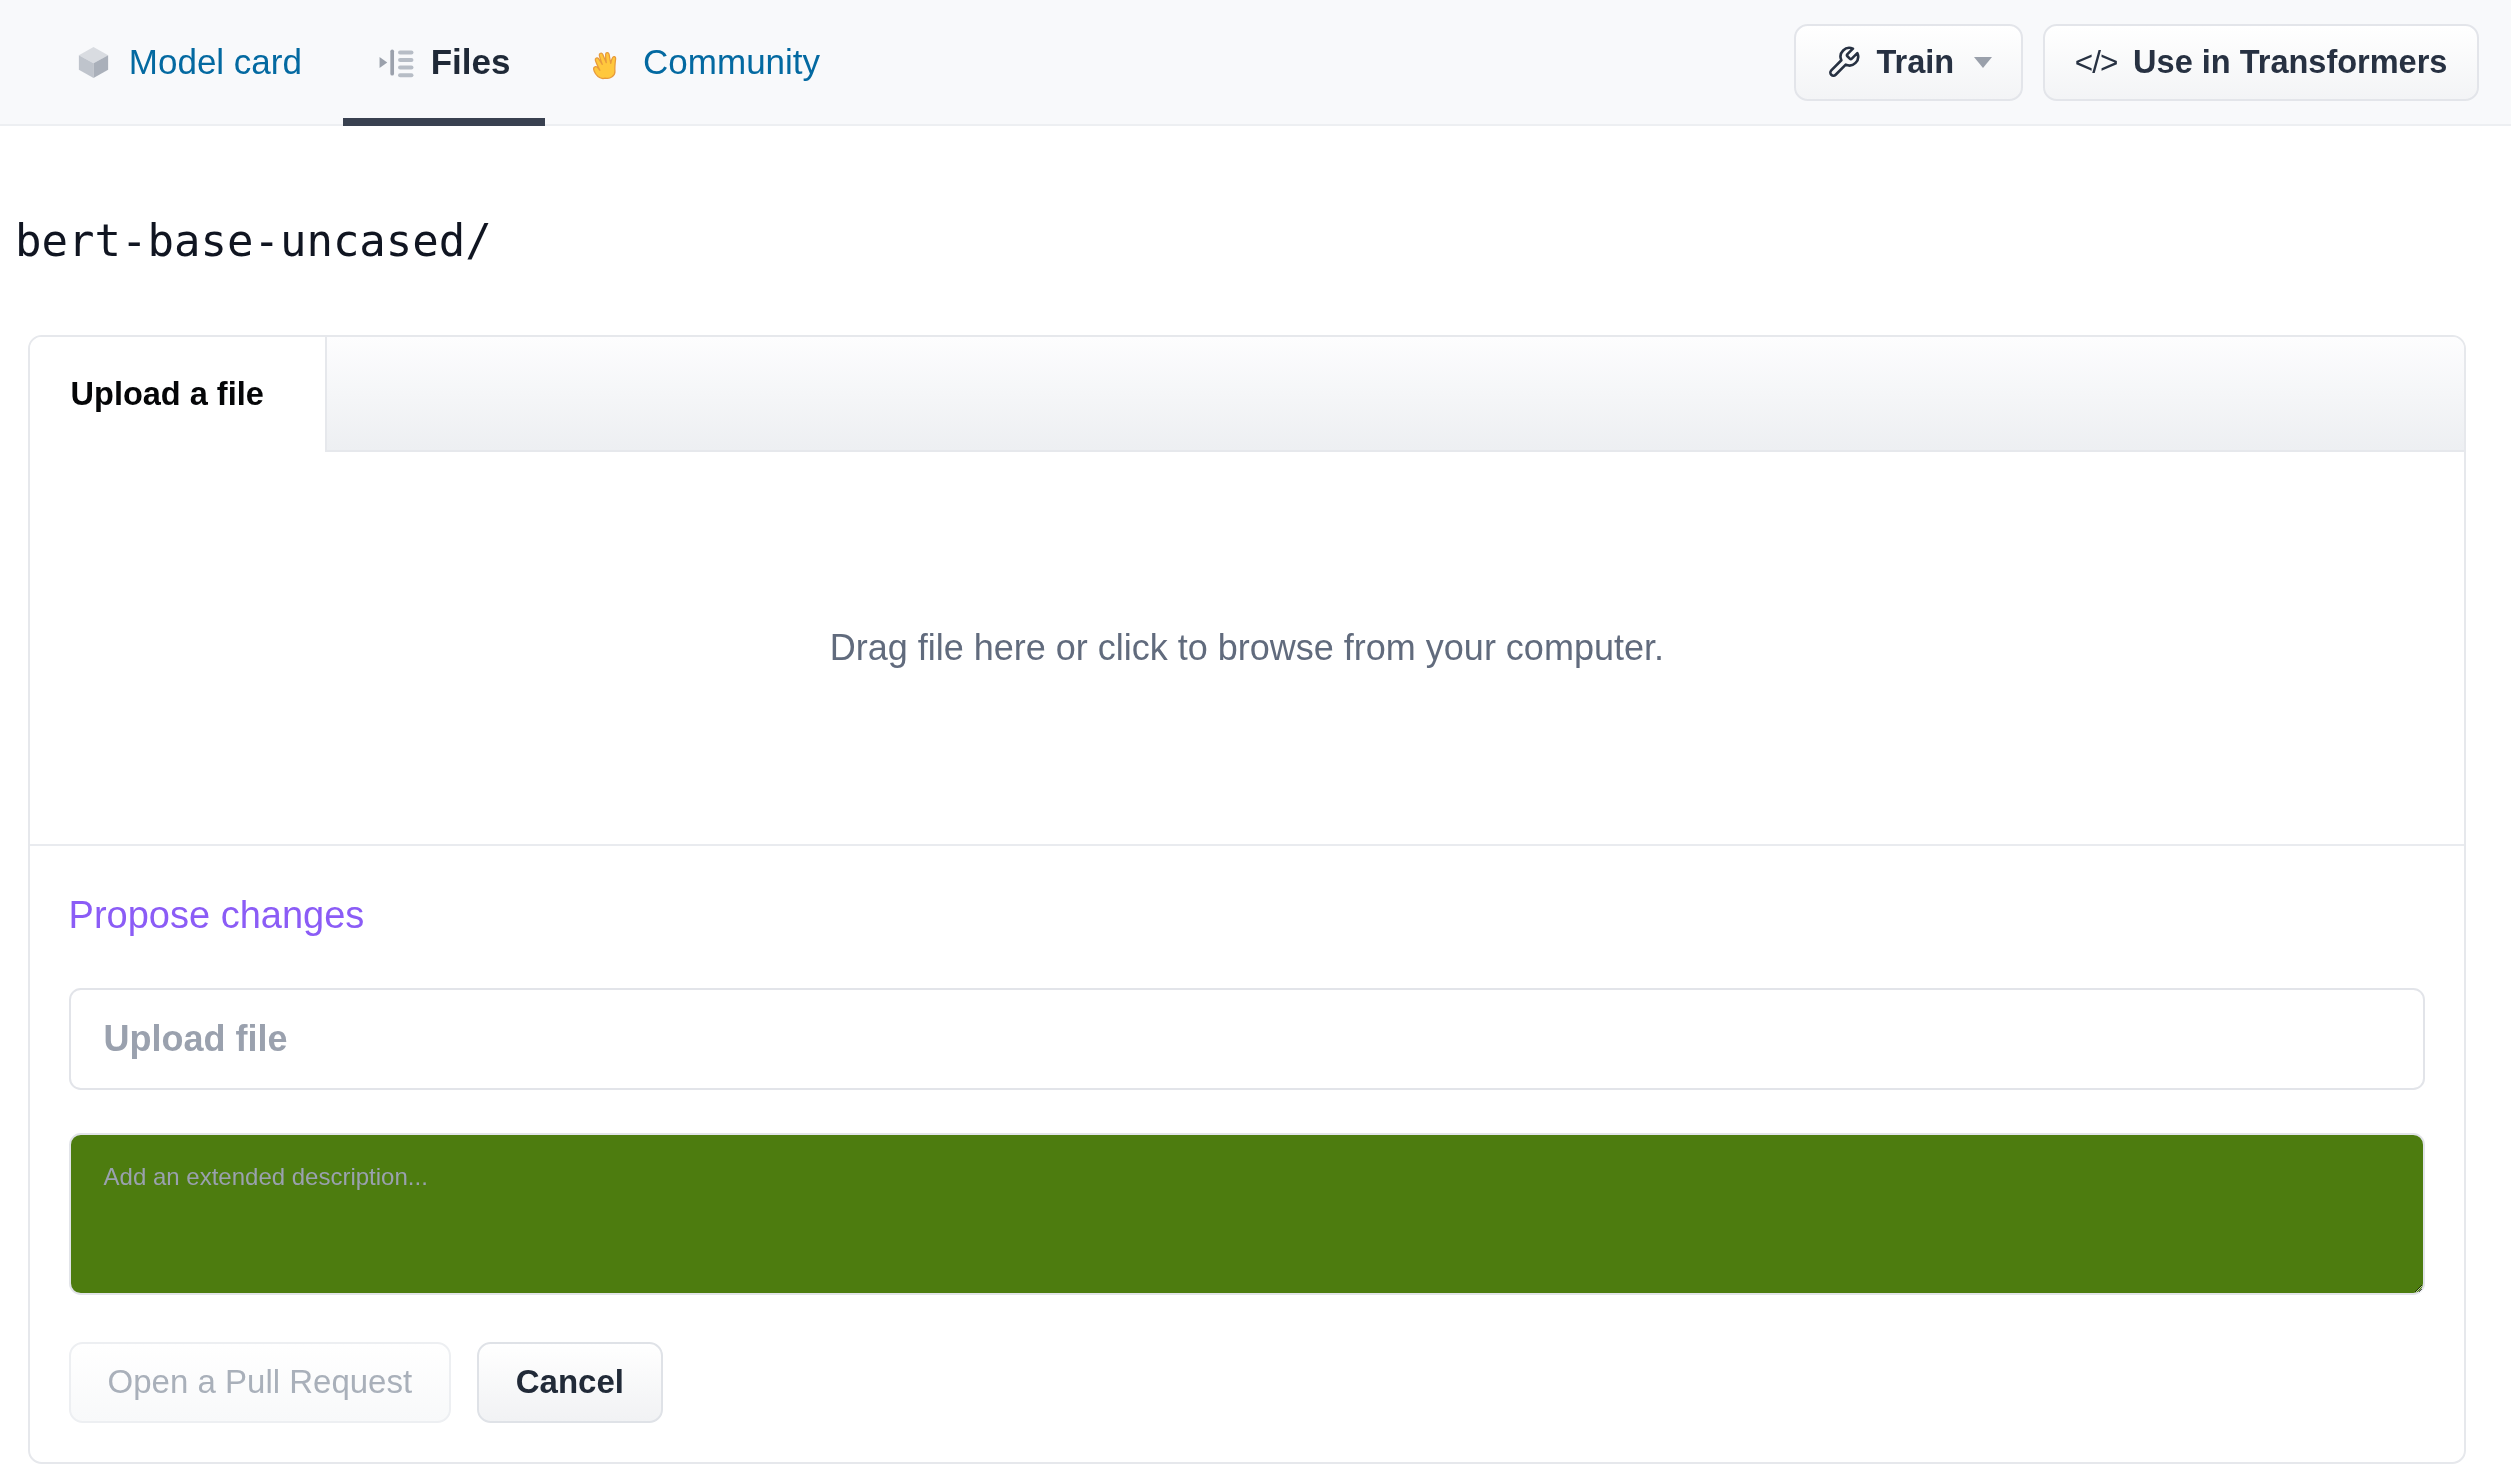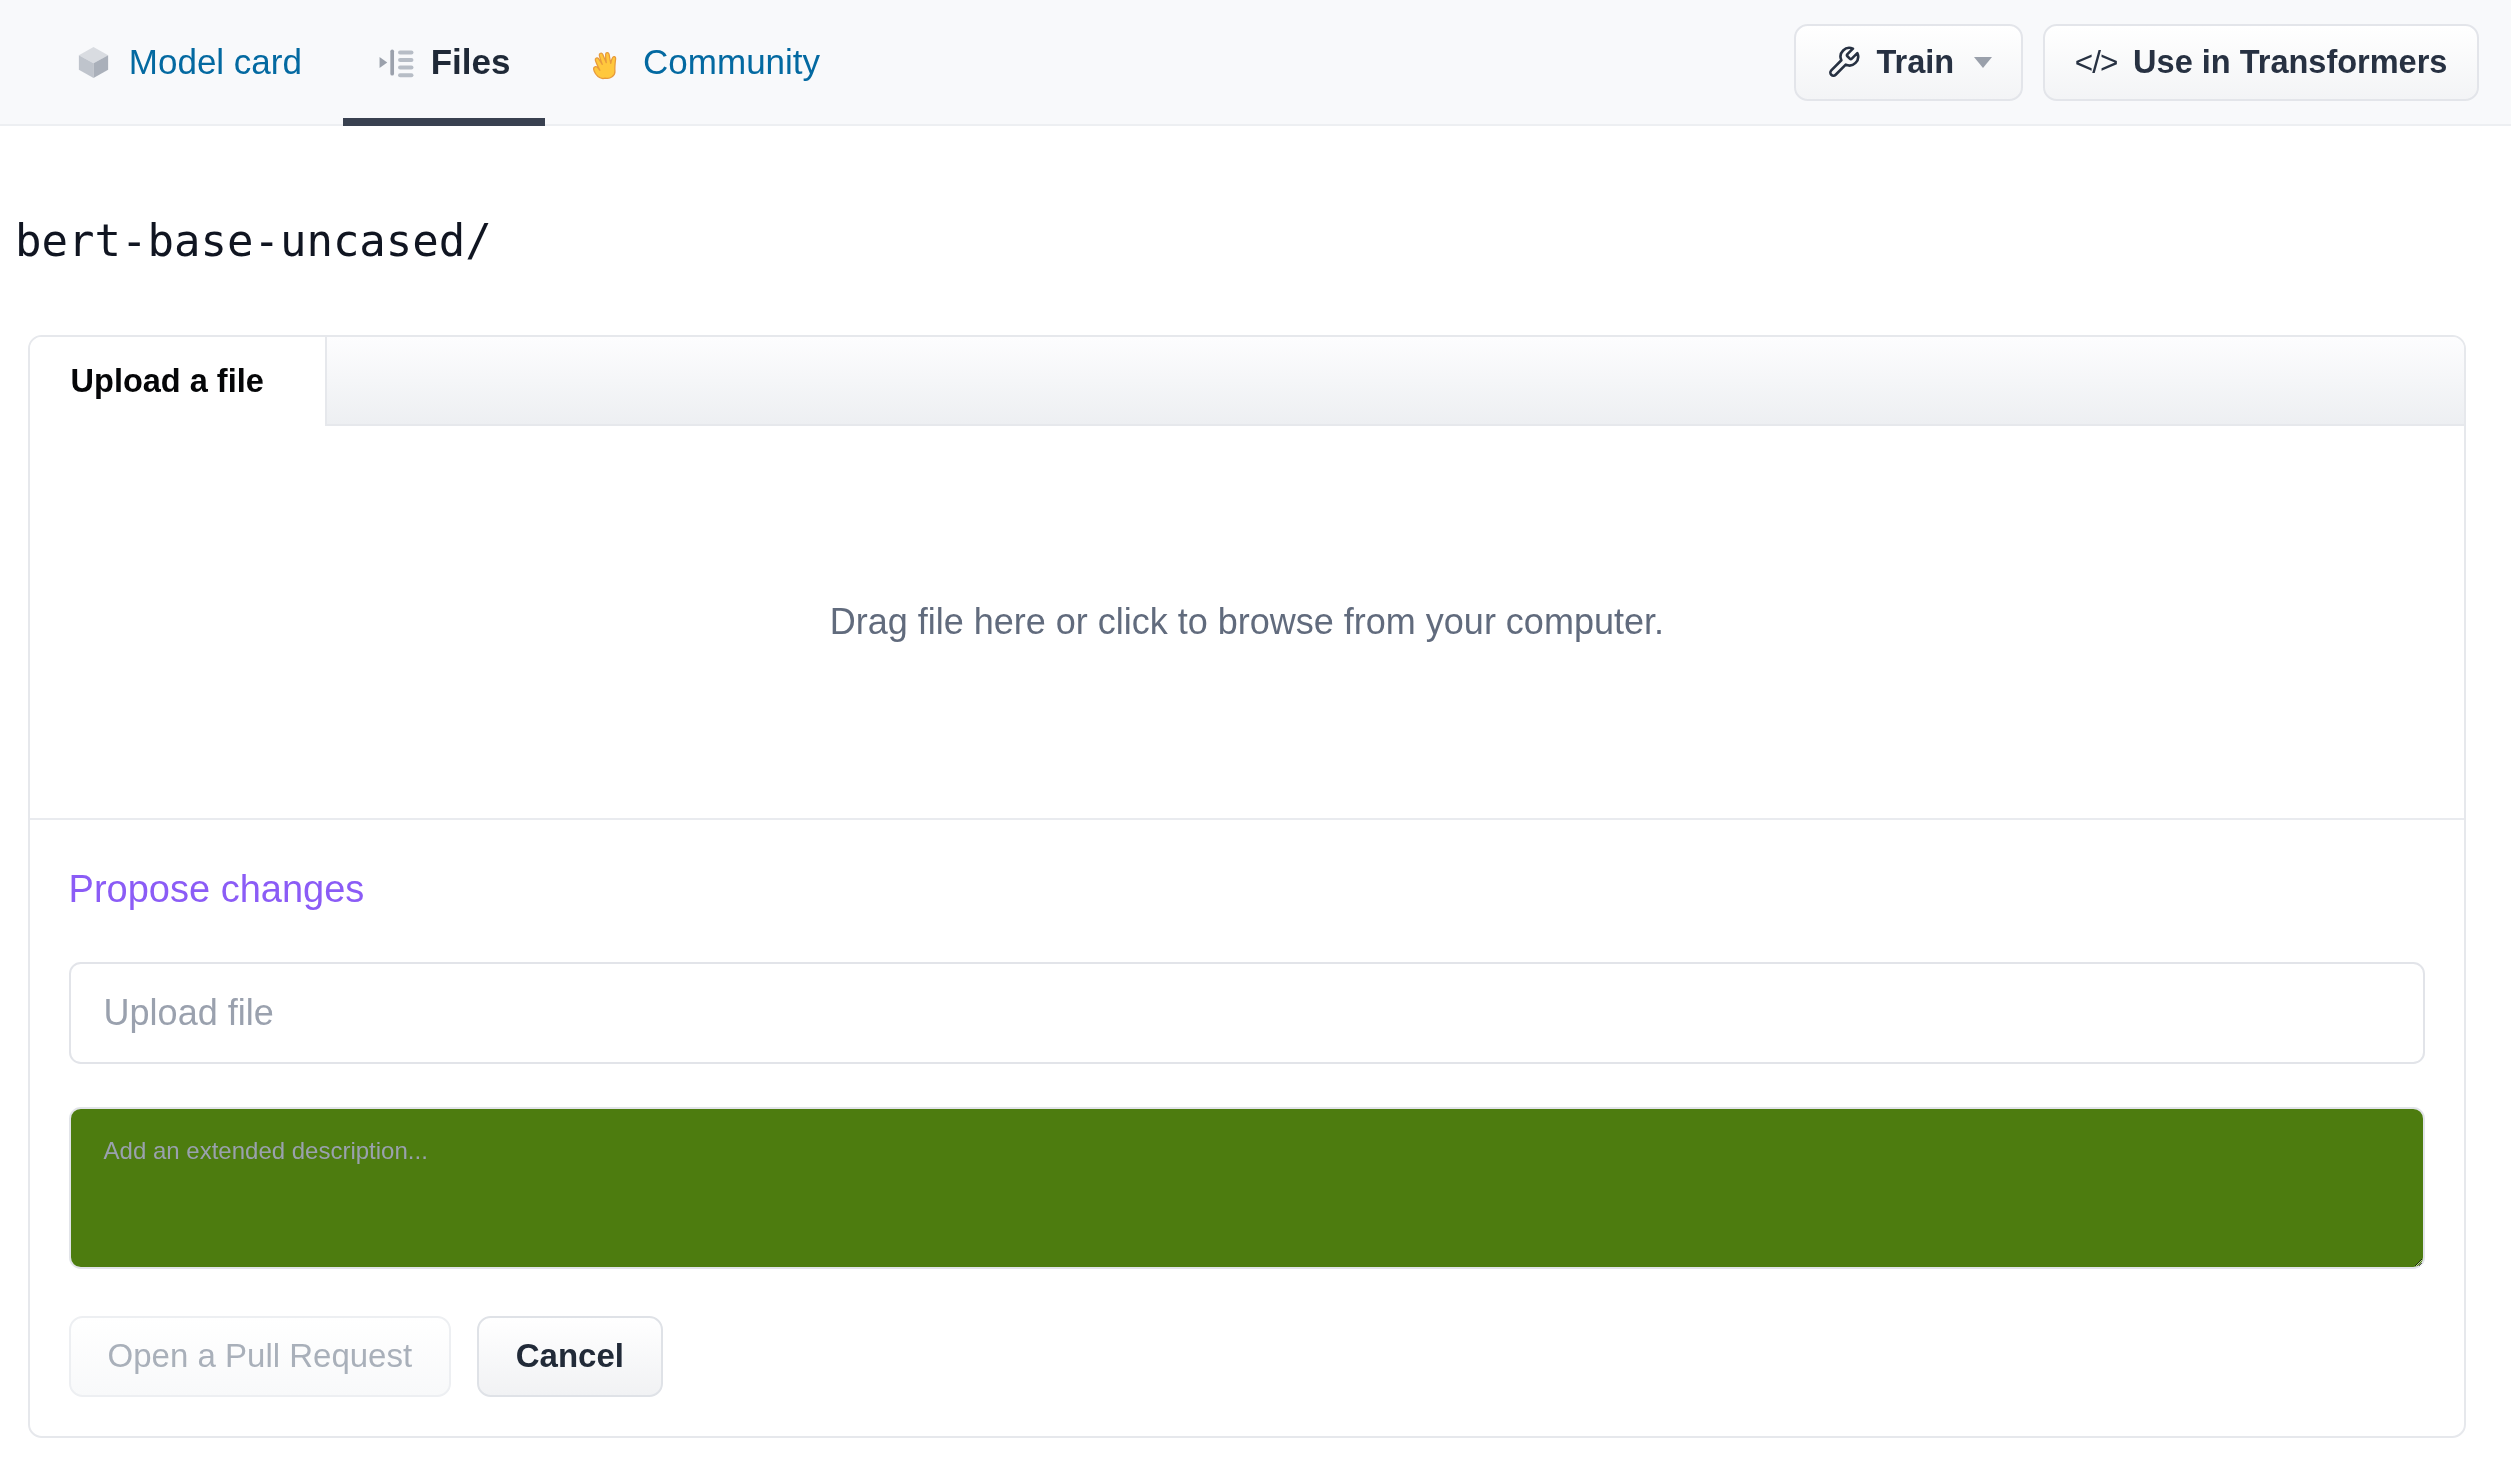--- a/index.html
+++ b/index.html
@@ -56,21 +56,21 @@
   }
 
   
   .panel {
     margin: 67px 46px 0 27.6px;
     border: 2px solid #e6e8ec;
     border-radius: 13.8px;
     background: #ffffff;
     overflow: hidden;
   }
-  .tabstrip { display: flex; height: 89px; }
+  .tabstrip { display: flex; height: 115px; }
   .tab-active {
     width: 297px; flex: none;
     display: flex; align-items: center;
     padding-left: 41px;
     background: #ffffff;
     border-right: 2px solid #e6e8ec;
     font-size: 32.5px; font-weight: 700; color: #050608;
     cursor: pointer; white-space: nowrap;
   }
   .tabstrip-rest {
@@ -87,21 +87,21 @@
   }
   .propose { padding: 47px 39px 39px 39px; }
   .propose-title { font-size: 38px; font-weight: 400; color: #8b5cf6; line-height: 1.2; }
   .field-input {
     display: block; width: 100%;
     height: 102px; margin-top: 49px;
     border: 2px solid #e2e4e9; border-radius: 11.8px;
     padding: 0 33px;
     font-size: 36px; color: #111827;
     font-family: "Liberation Sans", sans-serif;
-    outline: none; background: #fff;
+    outline: none; background: #fff; font-weight: bold;
   }
   .field-textarea {
     display: block; width: 100%;
     height: 162px; margin-top: 43px;
     border: 2px solid #e2e4e9; border-radius: 11.8px;
     padding: 25.6px 33px;
     font-size: 24px; color: #111827; line-height: 1.4;
     font-family: "Liberation Sans", sans-serif;
     outline: none; background: #4d7c0f;
     resize: both;

